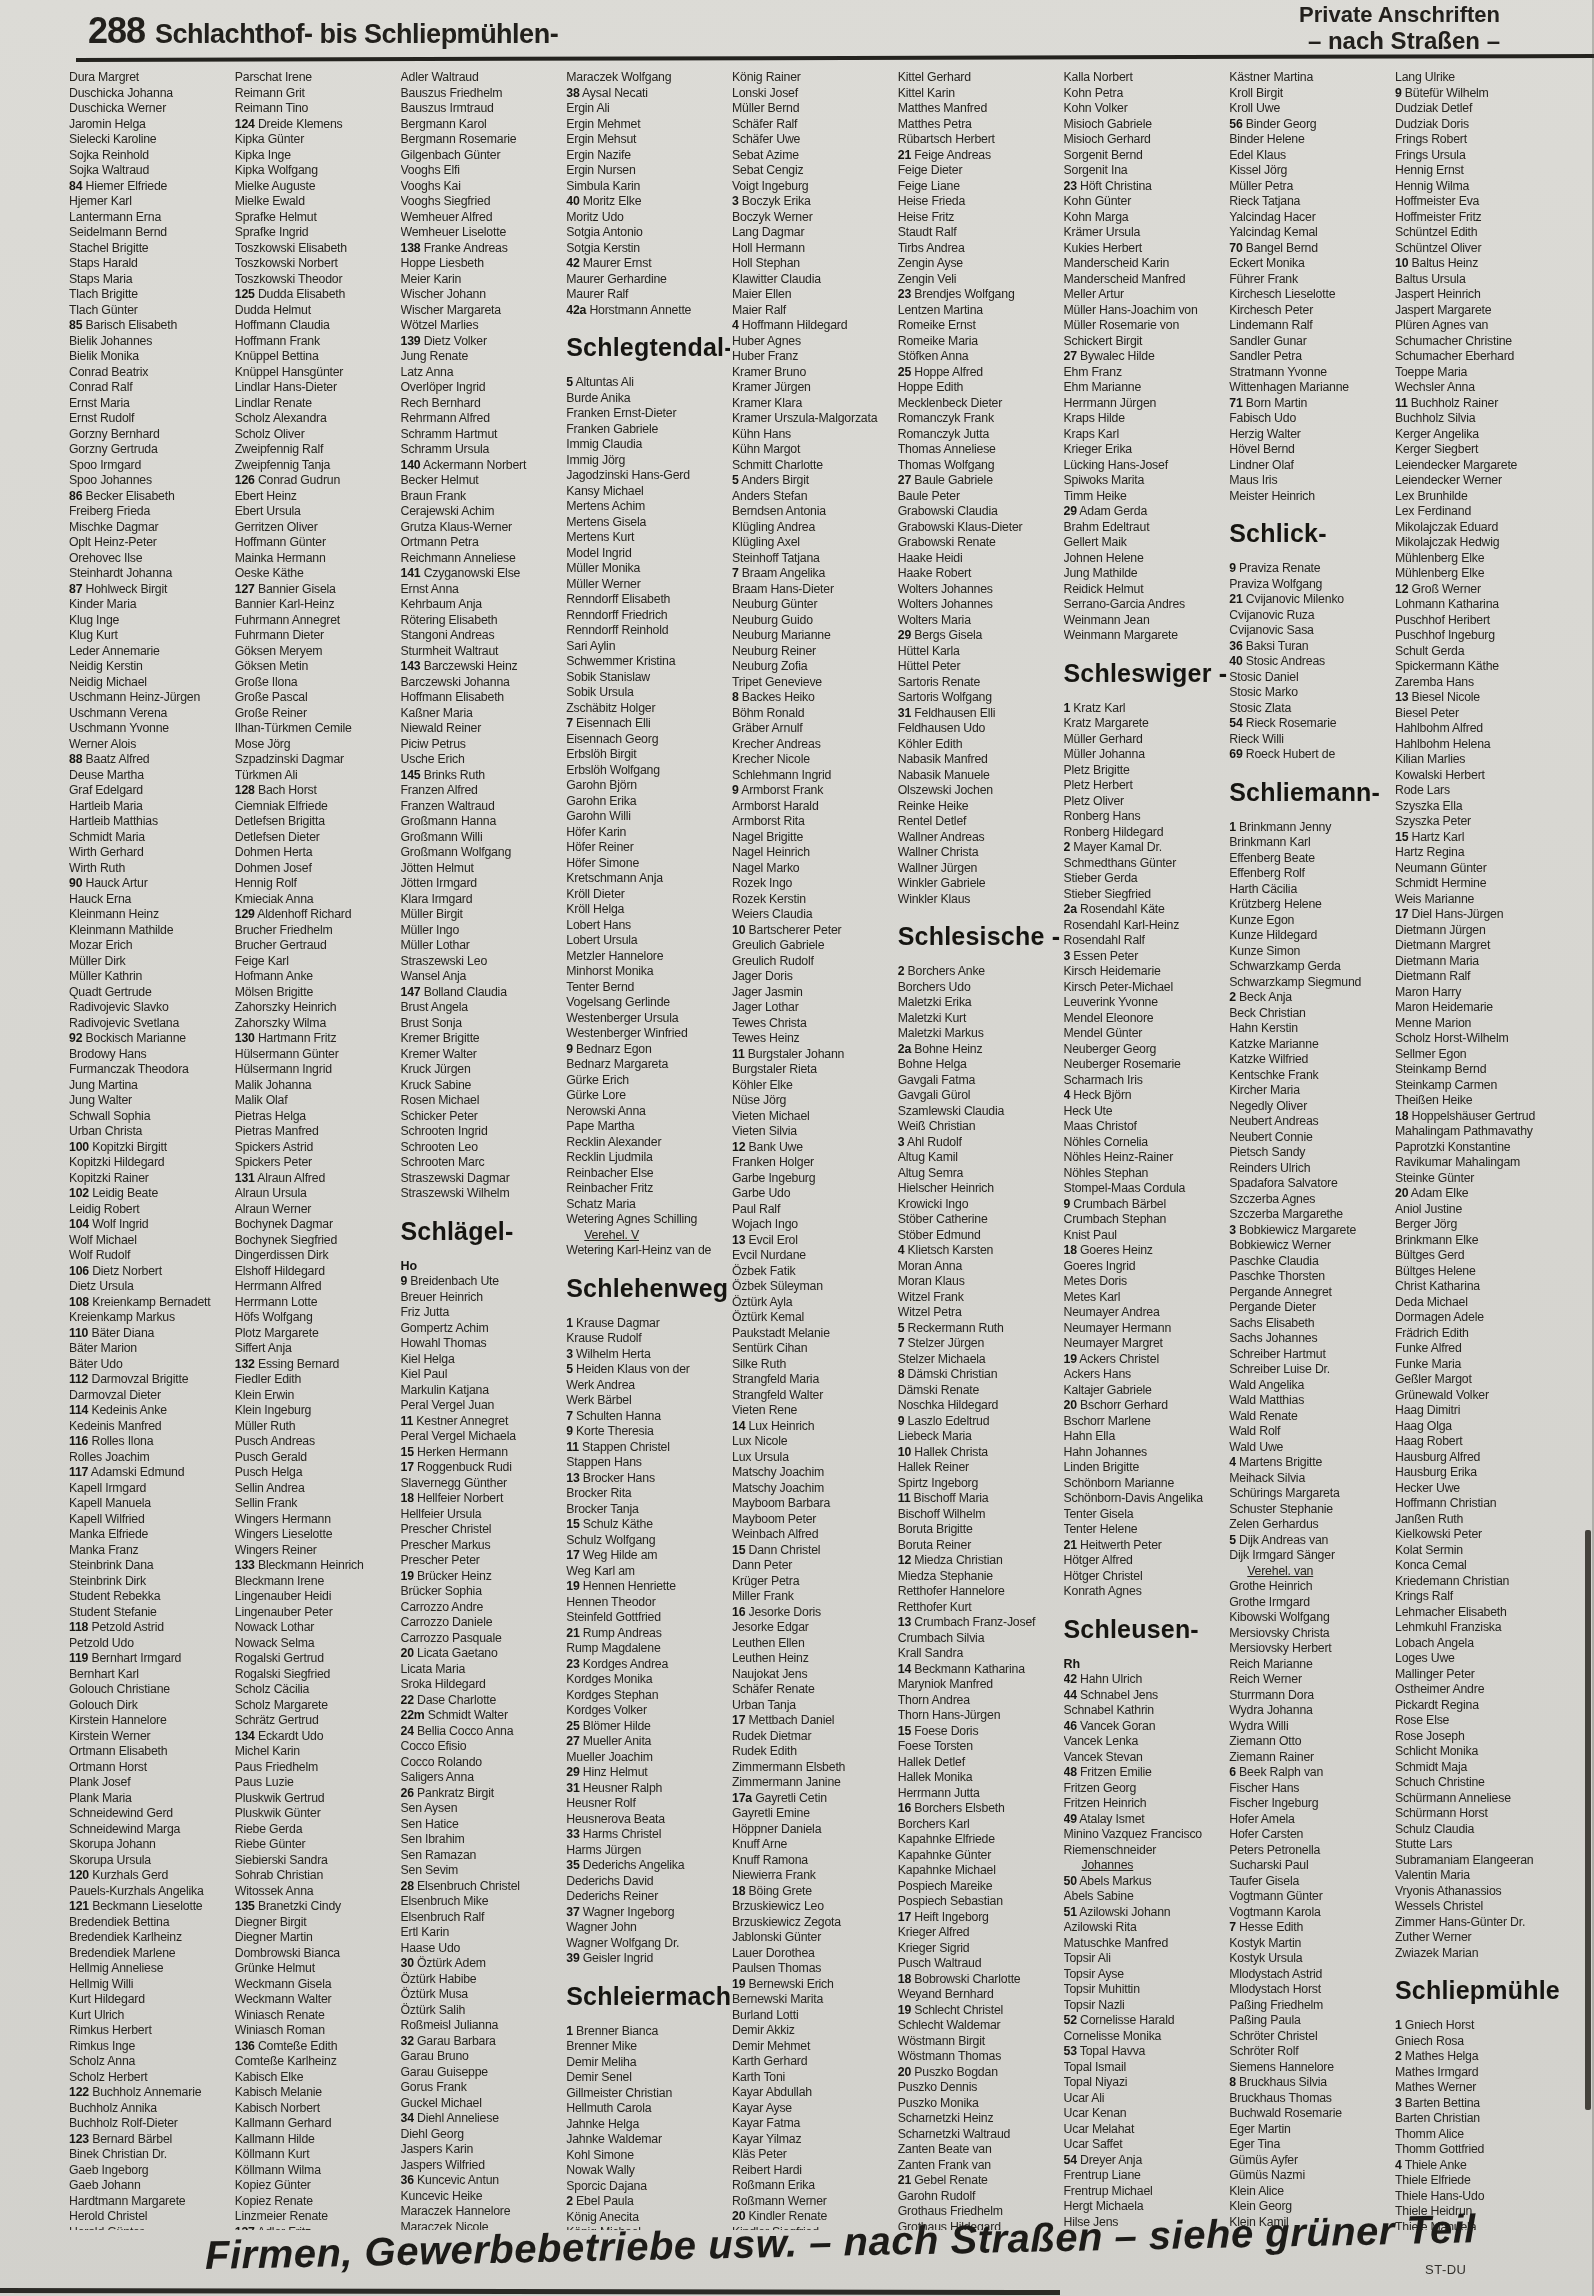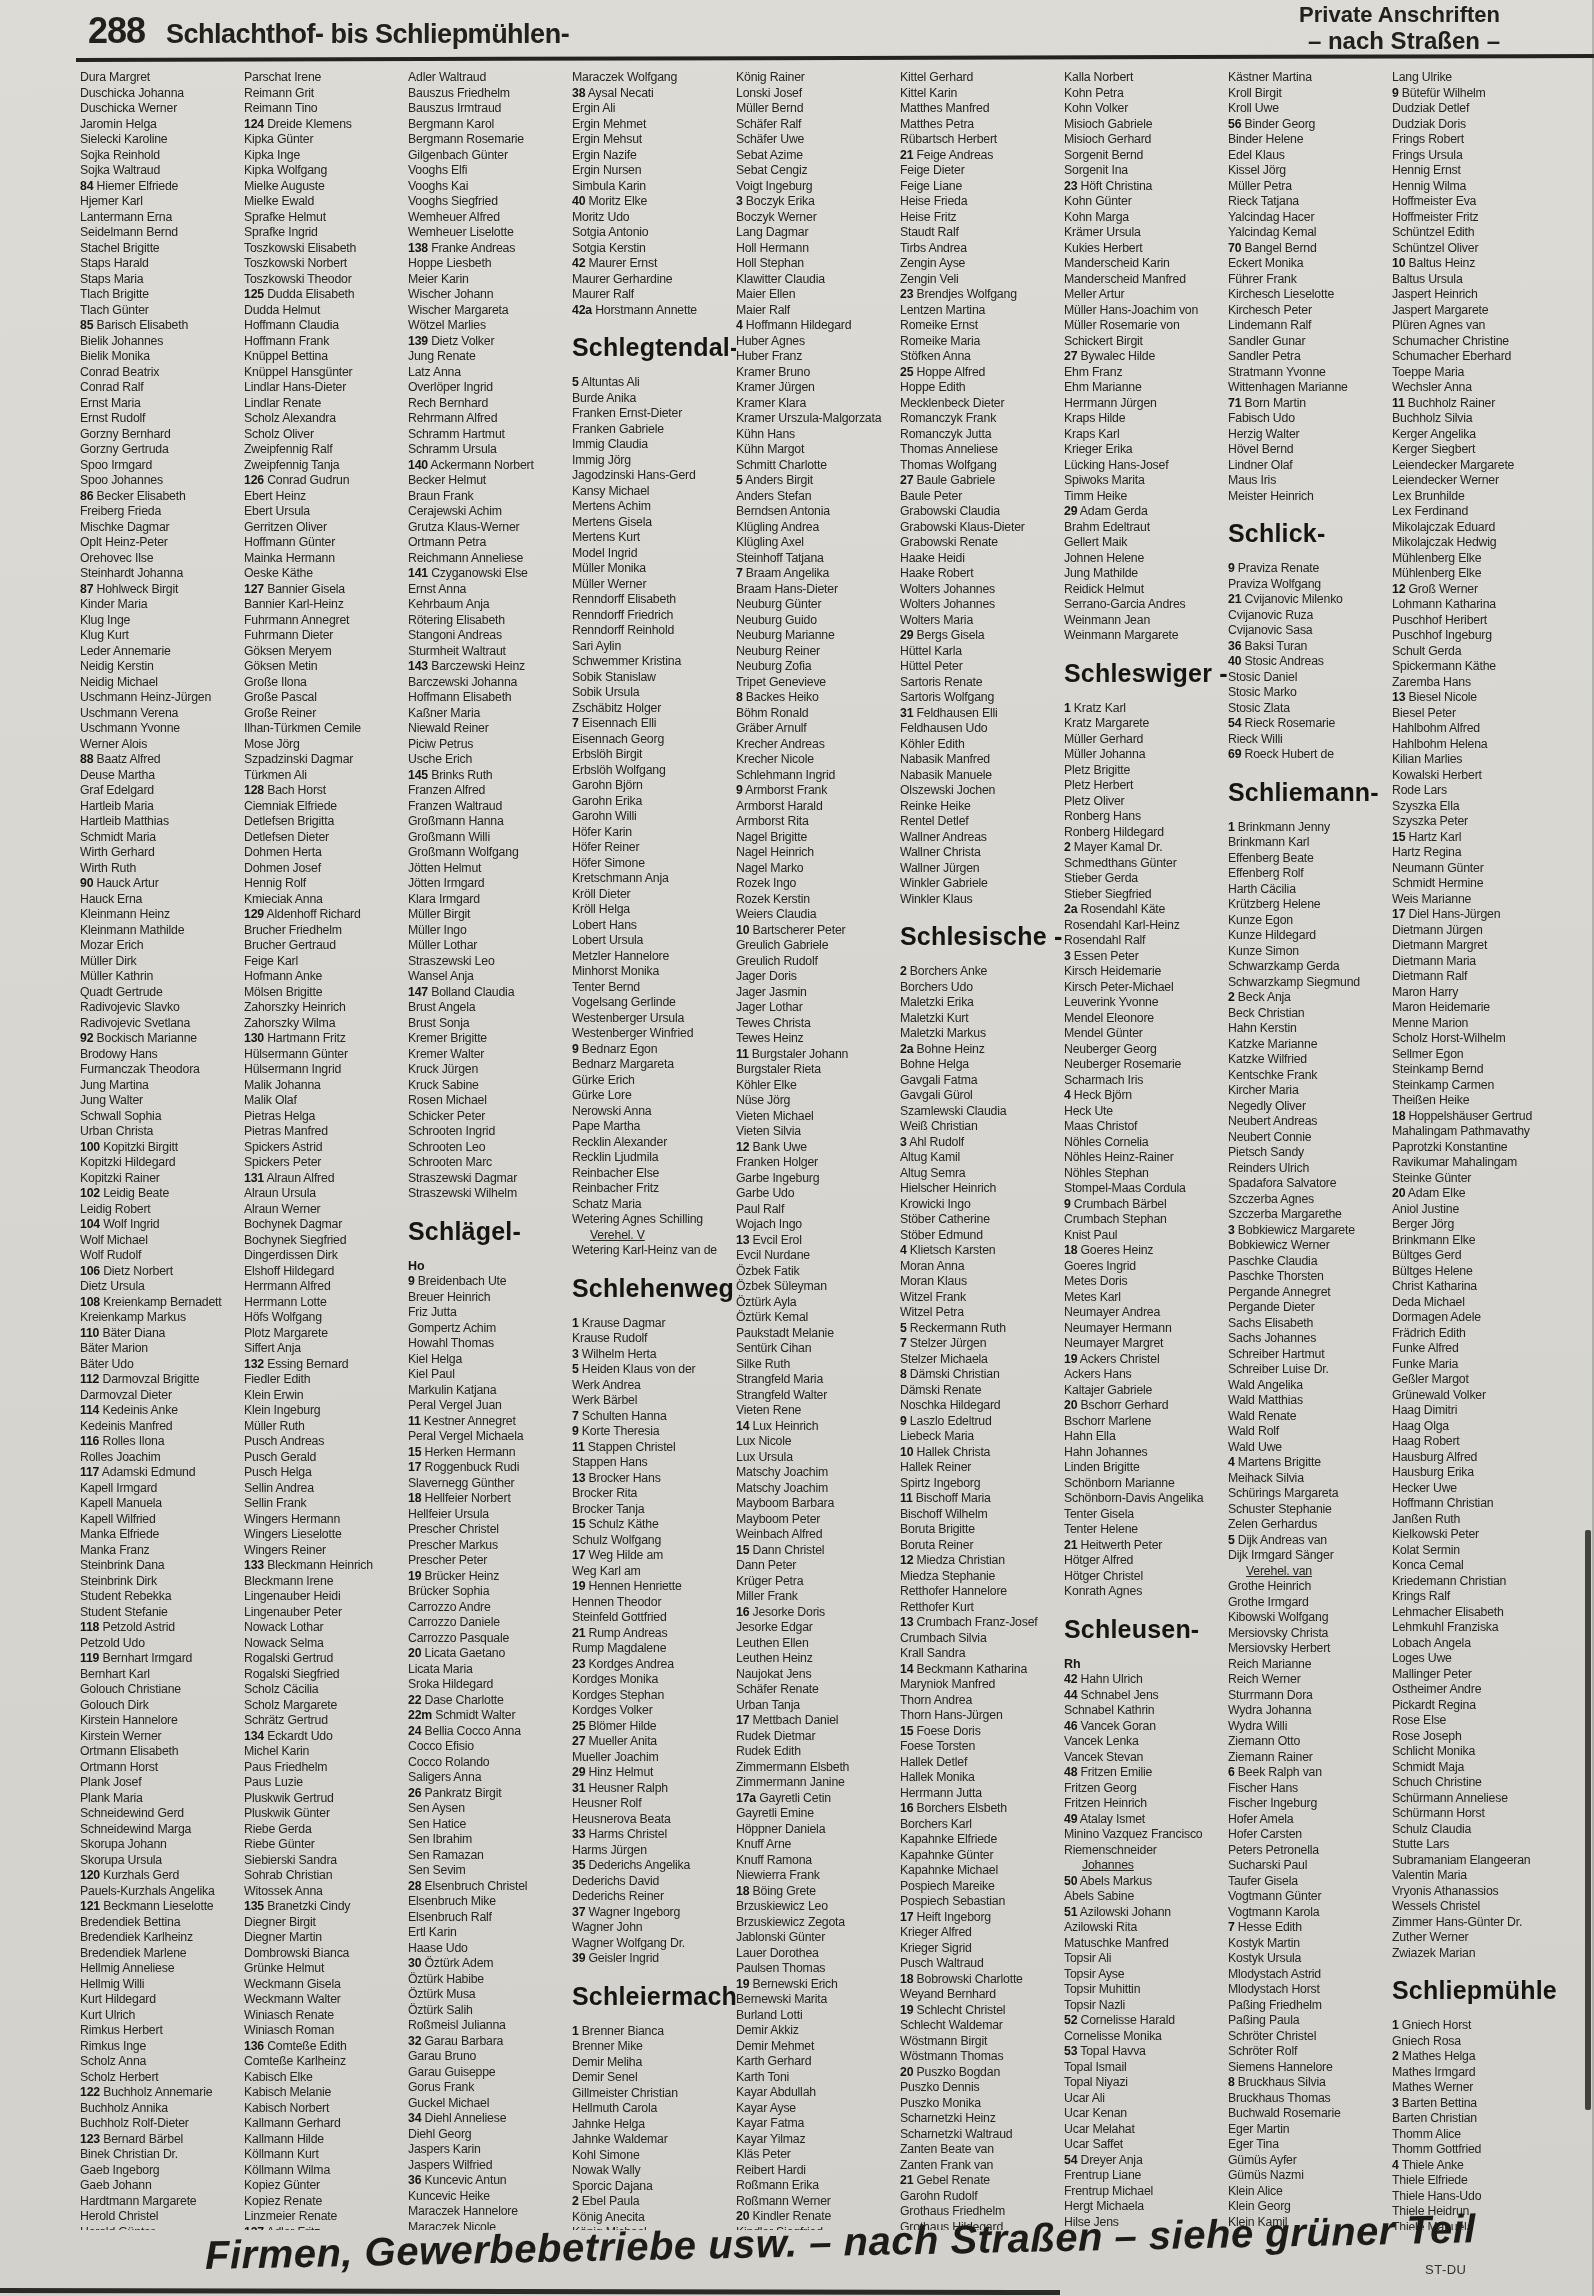--- a/index.html
+++ b/index.html
@@ -1,28 +1,28 @@
 <!DOCTYPE html>
 <html><head>
 <meta charset="utf-8">
 <style>
   html,body{margin:0;padding:0;background:#b0afab;}
   .page{position:relative;width:1594px;height:2296px;overflow:hidden;
         background:linear-gradient(178deg,#dcdbd6 0%,#d6d5d0 55%,#d2d1cc 100%);
         font-family:"Liberation Sans",sans-serif;color:#22201c;}
   
-  .hdr-left{position:absolute;left:88px;top:10px;display:flex;align-items:baseline;gap:21px;white-space:nowrap;}
+  .hdr-left{position:absolute;left:88px;top:10px;display:flex;align-items:baseline;gap:10px;white-space:nowrap;}
   .hdr-page{font-size:36px;font-weight:700;letter-spacing:-1px;}
   .hdr-title{font-size:27px;font-weight:700;letter-spacing:-0.5px;}
   .hdr-right{position:absolute;right:94px;top:2px;text-align:right;font-weight:700;line-height:26px;}
   .hdr-right .l1{font-size:22px;}
   .hdr-right .l2{font-size:24px;}
   .hdr-rule{position:absolute;left:76px;right:0;top:56px;height:4px;background:#24231f;transform:rotate(-0.15deg);}
   
-  .cols{position:absolute;left:80px;top:70px;width:1490px;height:2160px;display:flex;overflow:hidden;}
+  .cols{position:absolute;left:69px;top:70px;width:1490px;height:2160px;display:flex;overflow:hidden;justify-content:space-between;}
   .col{width:164px;flex:0 0 164px;overflow:hidden;}
   .entry{font-size:12.3px;line-height:15.5px;letter-spacing:-0.2px;white-space:nowrap;color:#26241f;}
   .entry .hn{font-weight:700;color:#161511;}
   .entry.cont{padding-left:18px;text-decoration:underline;}
   .street-header{font-size:25px;font-weight:700;letter-spacing:0.2px;color:#161511;
                  margin:15px 0 13px;white-space:nowrap;}
   .subhead{font-size:12.5px;line-height:15.5px;font-weight:700;color:#161511;white-space:nowrap;}
   
   .footer-notice{position:absolute;left:205px;top:2233px;font-size:40px;font-weight:700;font-style:italic;
                  letter-spacing:0.5px;white-space:nowrap;transform:rotate(-1.2deg);transform-origin:left center;color:#1c1b18;}

